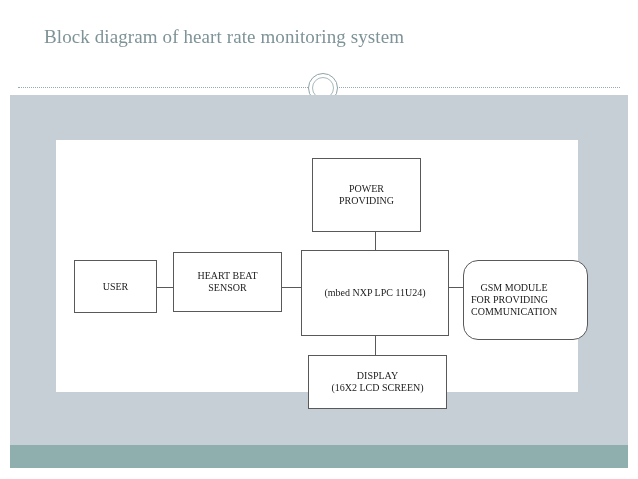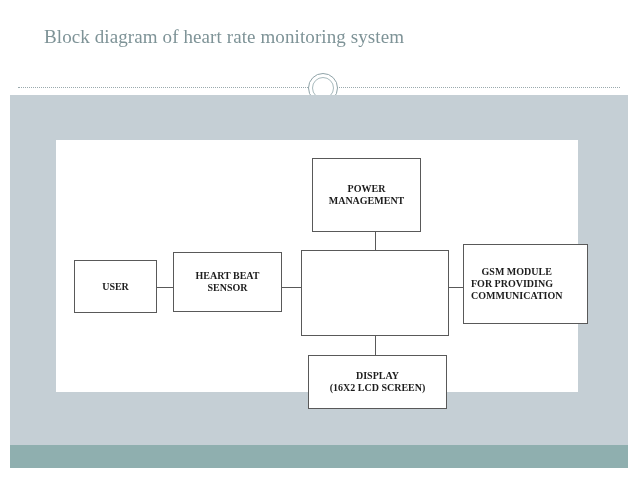--- a/index.html
+++ b/index.html
@@ -77,21 +77,21 @@
   .box{
     position:absolute;
     border:1px solid #595959;
     background:#ffffff;
     box-sizing:border-box;
     display:flex;
     align-items:center;
     justify-content:center;
     text-align:center;
     font-family:"Liberation Serif", serif;
-    font-weight:bold;
+    font-weight:normal;
     font-size:10px;
     line-height:12px;
     color:#1c1c1c;
   }
   .box .lines{display:block;}
   .box .l{display:block;white-space:nowrap;}
   .box.left-text{justify-content:flex-start;text-align:left;padding-left:7px;}
   .wire{
     position:absolute;
     background:#595959;
@@ -120,43 +120,44 @@
 
     <div class="wire h" style="left:101px;top:147px;width:17px;"></div>
     <div class="wire h" style="left:225px;top:147px;width:21px;"></div>
     <div class="wire h" style="left:392px;top:147px;width:16px;"></div>
     <div class="wire v" style="left:319px;top:92px;height:18px;"></div>
     <div class="wire v" style="left:319px;top:196px;height:19px;"></div>
 
     <div class="box" style="left:256px;top:18px;width:109px;height:74px;">
       <span class="lines">
         <span class="l">POWER</span>
-        <span class="l">MANAGEMENT</span>
+        <span class="l">PROVIDING</span>
       </span>
     </div>
 
     <div class="box" style="left:18px;top:120px;width:83px;height:53px;">
       <span class="lines">
         <span class="l">USER</span>
       </span>
     </div>
 
     <div class="box" style="left:117px;top:112px;width:109px;height:60px;">
       <span class="lines">
         <span class="l">HEART  BEAT</span>
         <span class="l">SENSOR</span>
       </span>
     </div>
 
     <div class="box" style="left:245px;top:110px;width:148px;height:86px;">
       <span class="lines">
+        <span class="l">(mbed NXP LPC 11U24)</span>
       </span>
     </div>
 
-    <div class="box left-text" style="left:407px;top:104px;width:125px;height:80px;">
+    <div class="box left-text" style="left:407px;top:120px;width:125px;height:80px;border-radius:15px;">
       <span class="lines">
         <span class="l" style="text-align:center;">GSM MODULE</span>
         <span class="l">FOR PROVIDING</span>
         <span class="l">COMMUNICATION</span>
       </span>
     </div>
 
     <div class="box" style="left:252px;top:215px;width:139px;height:54px;">
       <span class="lines">
         <span class="l">DISPLAY</span>

